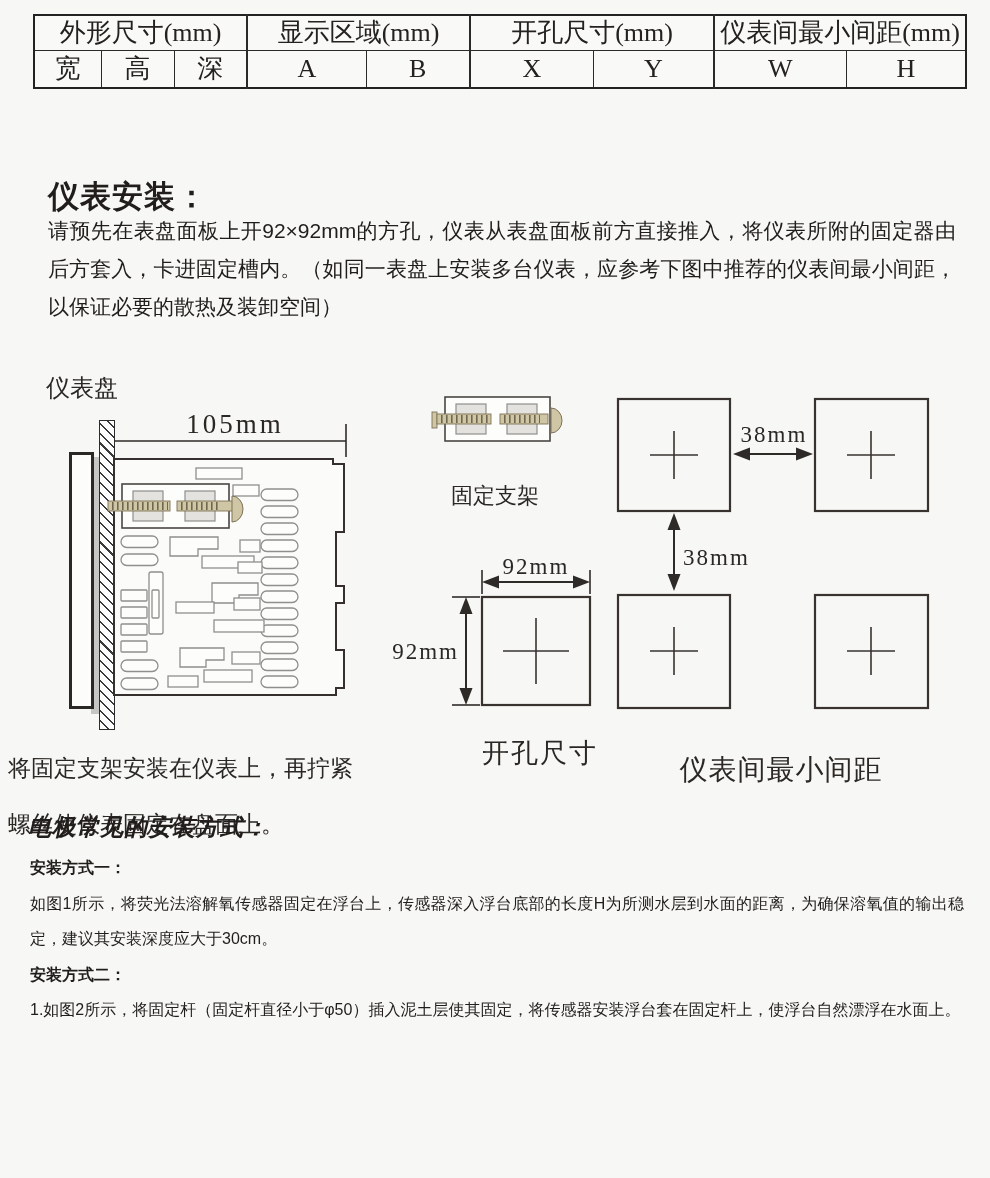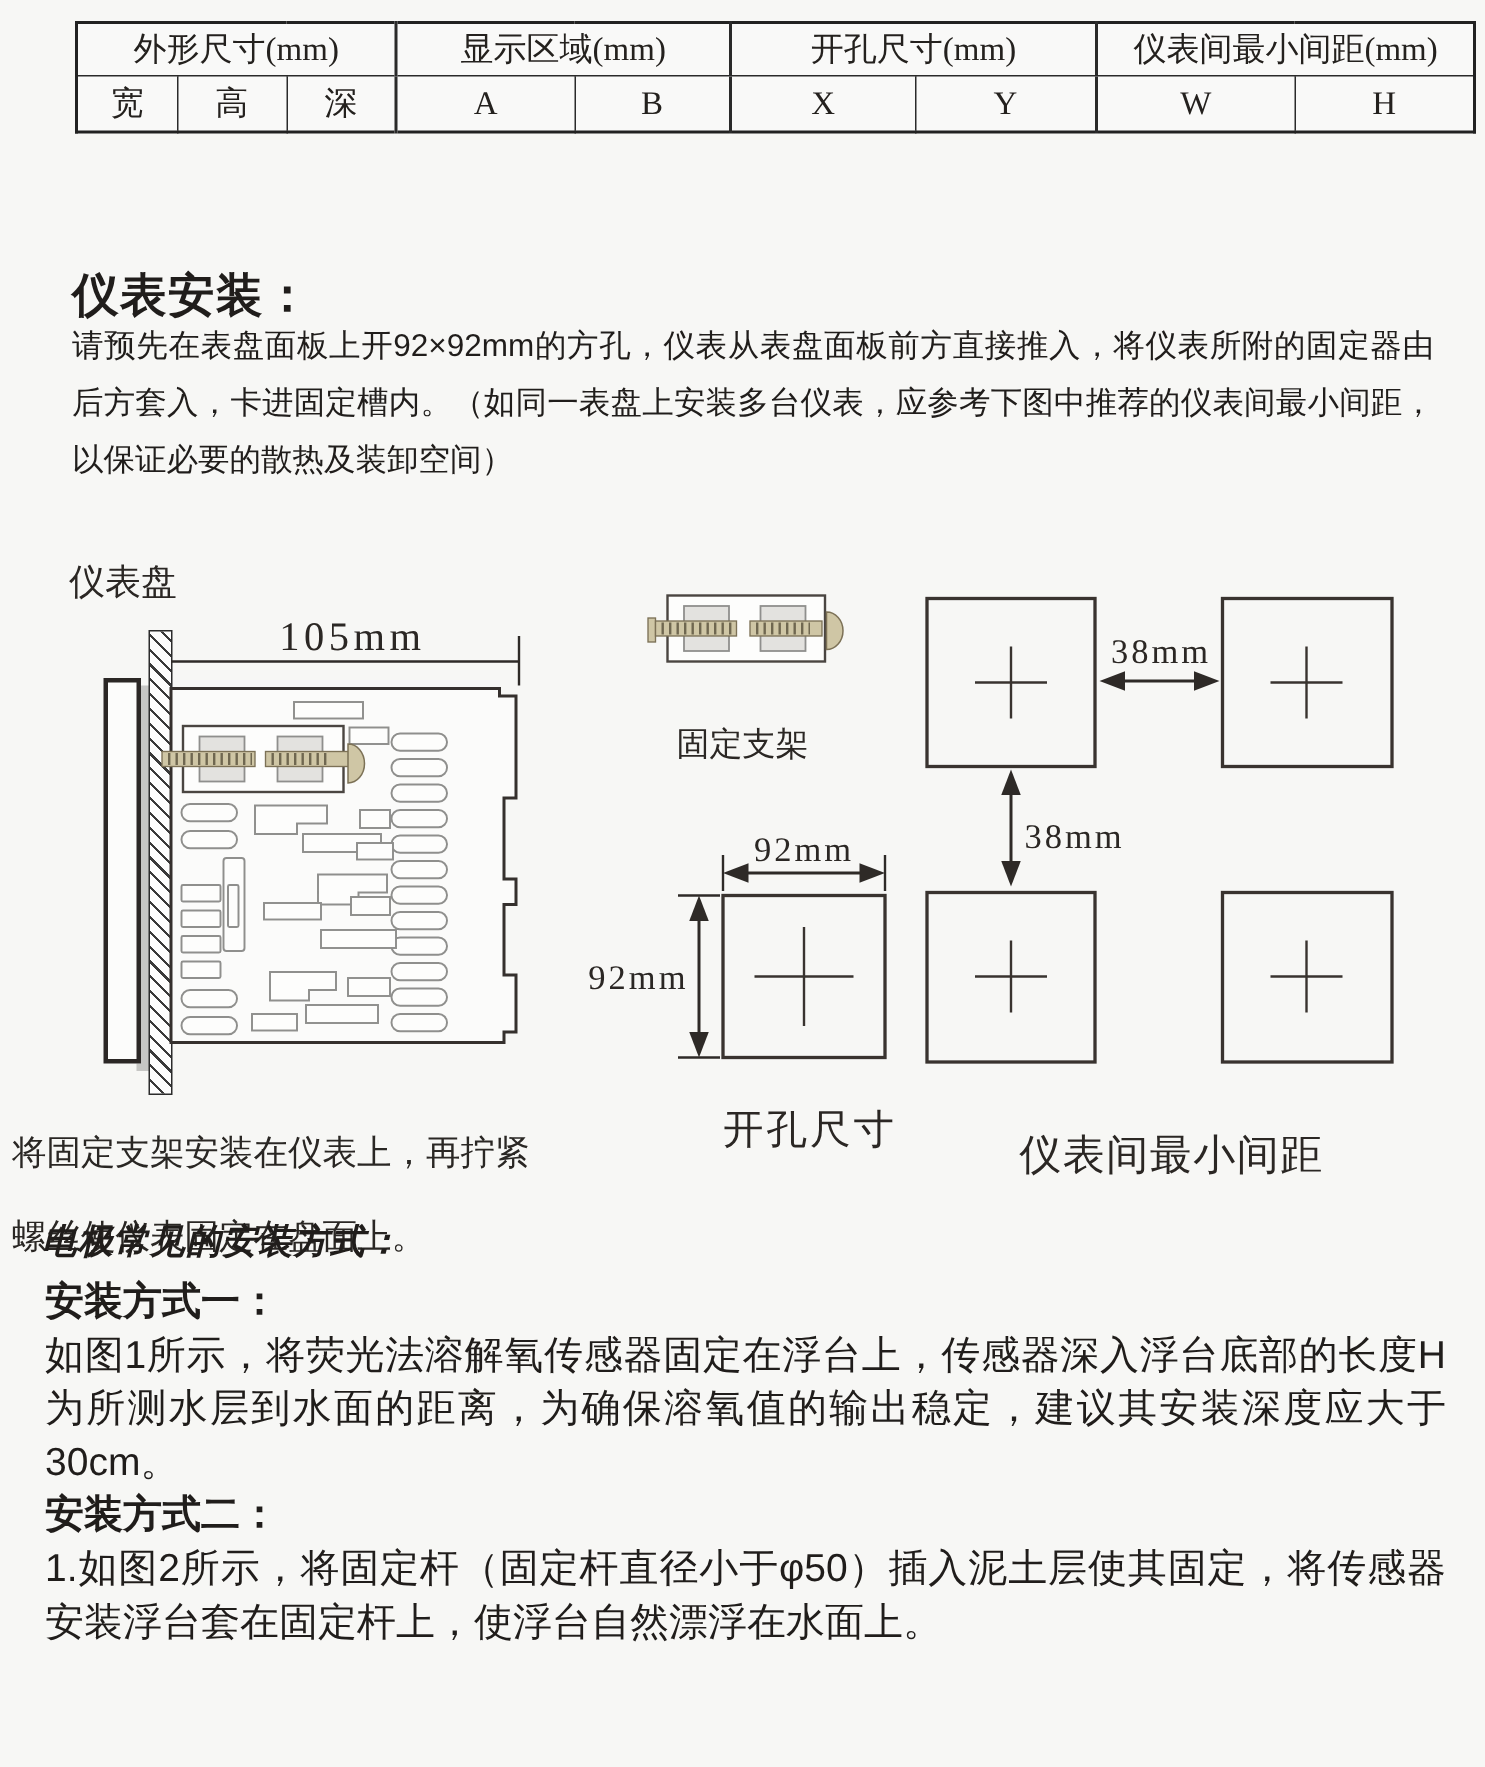--- a/index.html
+++ b/index.html
@@ -7,37 +7,37 @@
     width:990px;height:1178px;position:relative;overflow:hidden;
     background:#f7f7f5;color:#201d1b;
     font-family:"Liberation Sans","DejaVu Sans",sans-serif;
   }
   .abs{position:absolute;}
   
   table.spec{
     position:absolute;left:33px;top:14px;width:932px;
     border-collapse:collapse;table-layout:fixed;
     font-family:"Liberation Serif","DejaVu Serif",serif;
-    font-size:22px;color:#24211e;background:#f9f9f8;margin-left:17px;
+    font-size:26px;color:#24211e;background:#f9f9f8;
   }
   table.spec td{
     border:1.5px solid #2a2a2a;text-align:center;vertical-align:middle;
     padding:0;height:34px;line-height:1;
   }
   table.spec tr.cols td{height:36px;}
   table.spec{border:2.5px solid #222;}
   table.spec td.grp{border-left-width:2.5px;font-family:Liberation Serif, serif;}
   table.spec tr.vals td{border-top-width:2px;}
   
   .h-install{left:48px;top:176px;font-size:31px;font-weight:700;letter-spacing:1px;}
   .p-install{left:48px;top:212px;width:908px;font-size:21px;line-height:38px;font-weight:500;text-align:justify;}
   .caption-left{left:8px;top:741px;width:358px;font-size:23px;line-height:56px;
     font-family:"Liberation Serif","DejaVu Serif",serif;color:#2a2724;}
   .h-electrode{left:28px;top:812px;font-size:23px;font-weight:700;letter-spacing:1px;font-style:italic;}
-  .bottom-text{left:30px;top:850px;width:934px;font-size:26px;line-height:35.6px;font-weight:500;}
+  .bottom-text{left:30px;top:850px;width:934px;font-size:16px;line-height:35.6px;font-weight:500;}
   .bottom-text p{margin:0;text-align:justify;}
   .bottom-text p.mlabel{font-weight:600;text-align:left;}
   
   .wall{
     left:99px;top:420px;width:14px;height:308px;
     border:1.5px solid #2c2c2c;background:
       repeating-linear-gradient(45deg,#fdfdfd 0,#fdfdfd 5.5px,#3a3a3a 5.5px,#3a3a3a 7px);
   }
   .bezel-shadow{left:91px;top:457px;width:10px;height:257px;background:#c6c6c4;}
   .bezel{left:69px;top:452px;width:19px;height:251px;background:#fcfcfb;border:3px solid #2b2725;}

